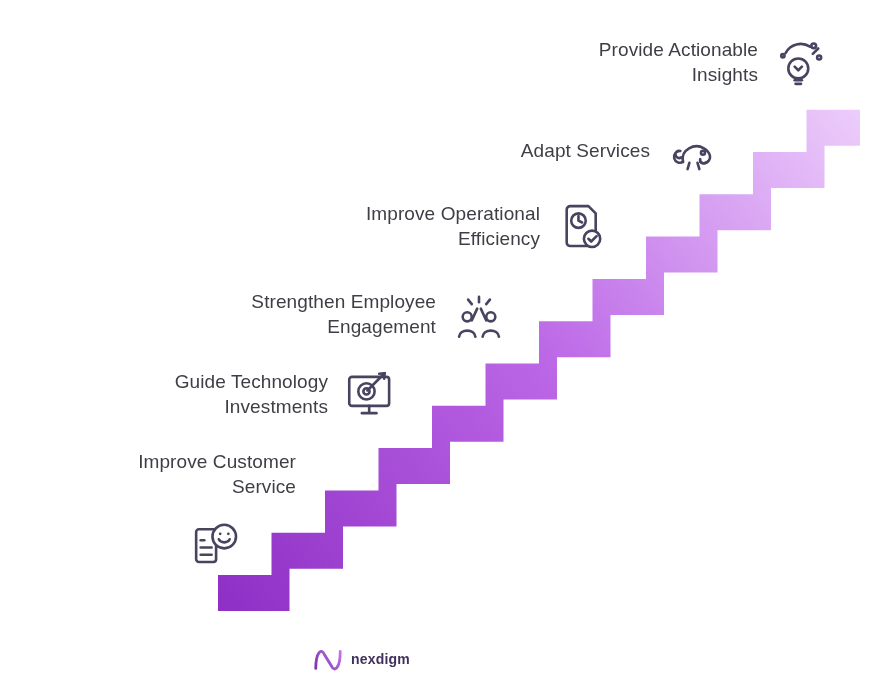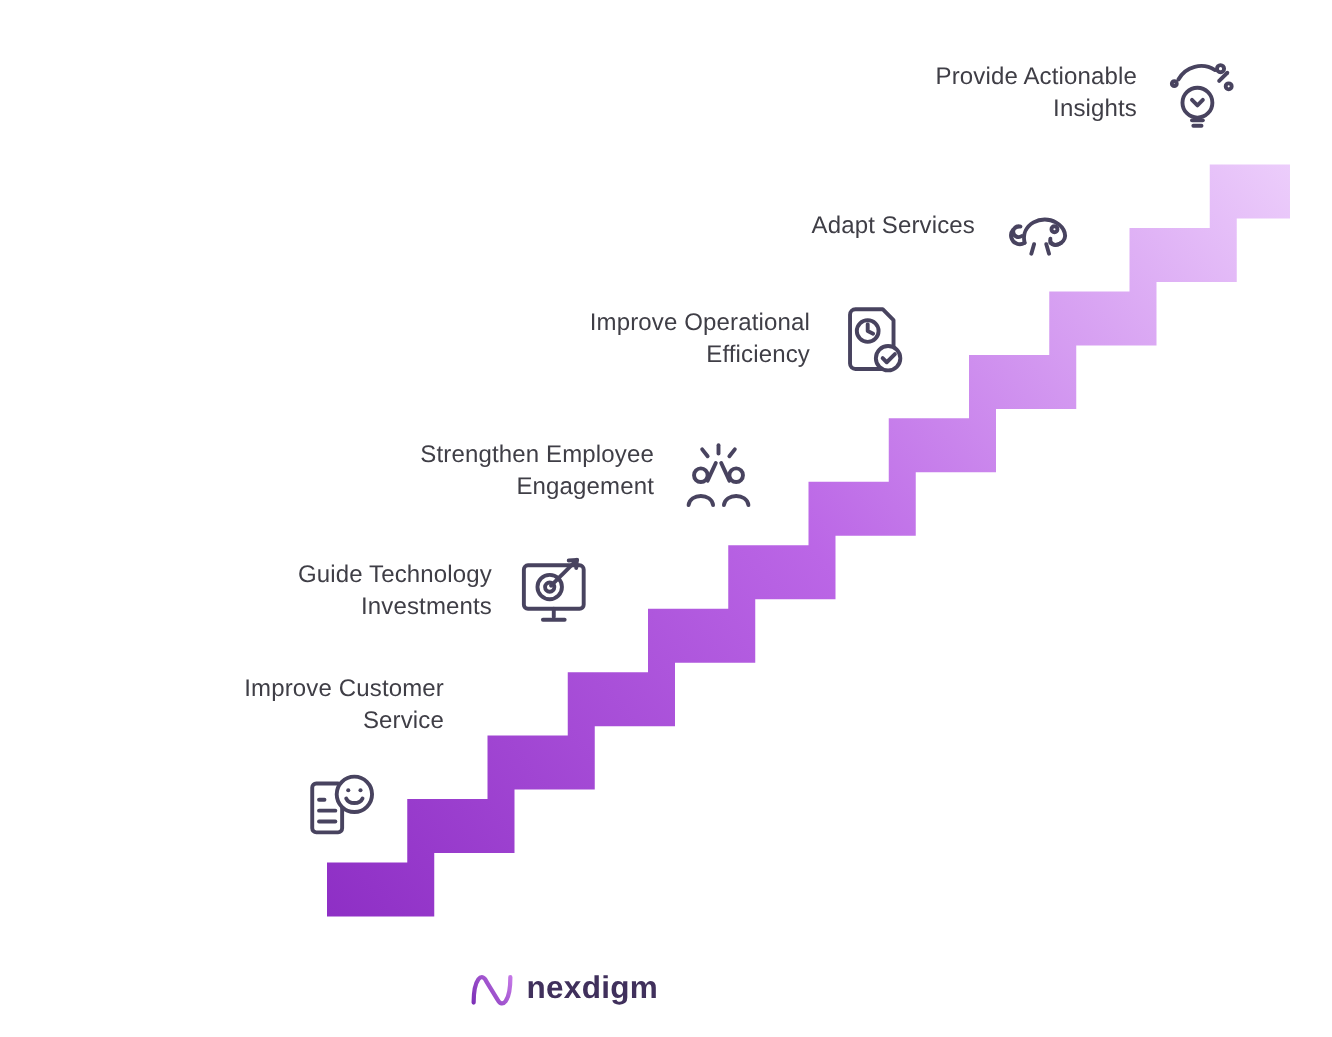--- a/index.html
+++ b/index.html
@@ -14,34 +14,34 @@
   .label-row{
     position:absolute;
     display:flex;
     align-items:center;
     justify-content:flex-end;
     gap:14px;
   }
   .label-text{
     white-space:pre-line;
     text-align:right;
-    font-size:16px;
+    font-size:19px;
     line-height:1.3;
     color:#3f3e46;
     letter-spacing:.1px;
   }
   .icon{width:58px;height:58px;flex:0 0 auto;}
   .icon *{vector-effect:non-scaling-stroke;}
   .logo{
     position:absolute;
     left:312px;top:644px;
     display:flex;align-items:center;gap:7px;
   }
   .logo-text{
-    font-size:21px;
+    font-size:14px;
     font-weight:700;
     color:#40305c;
     letter-spacing:.2px;
   }
 </style>
 </head>
 <body>
 
 <div class="canvas">
 

